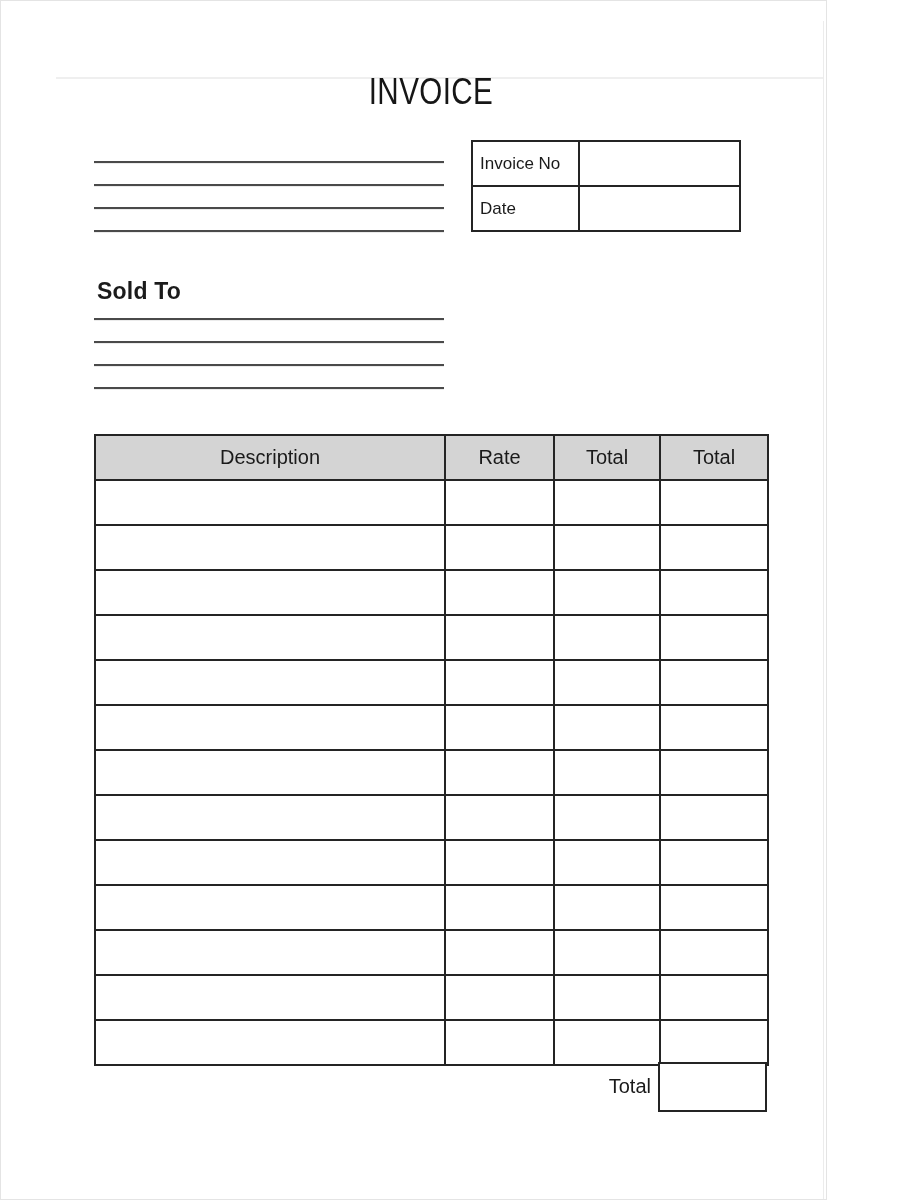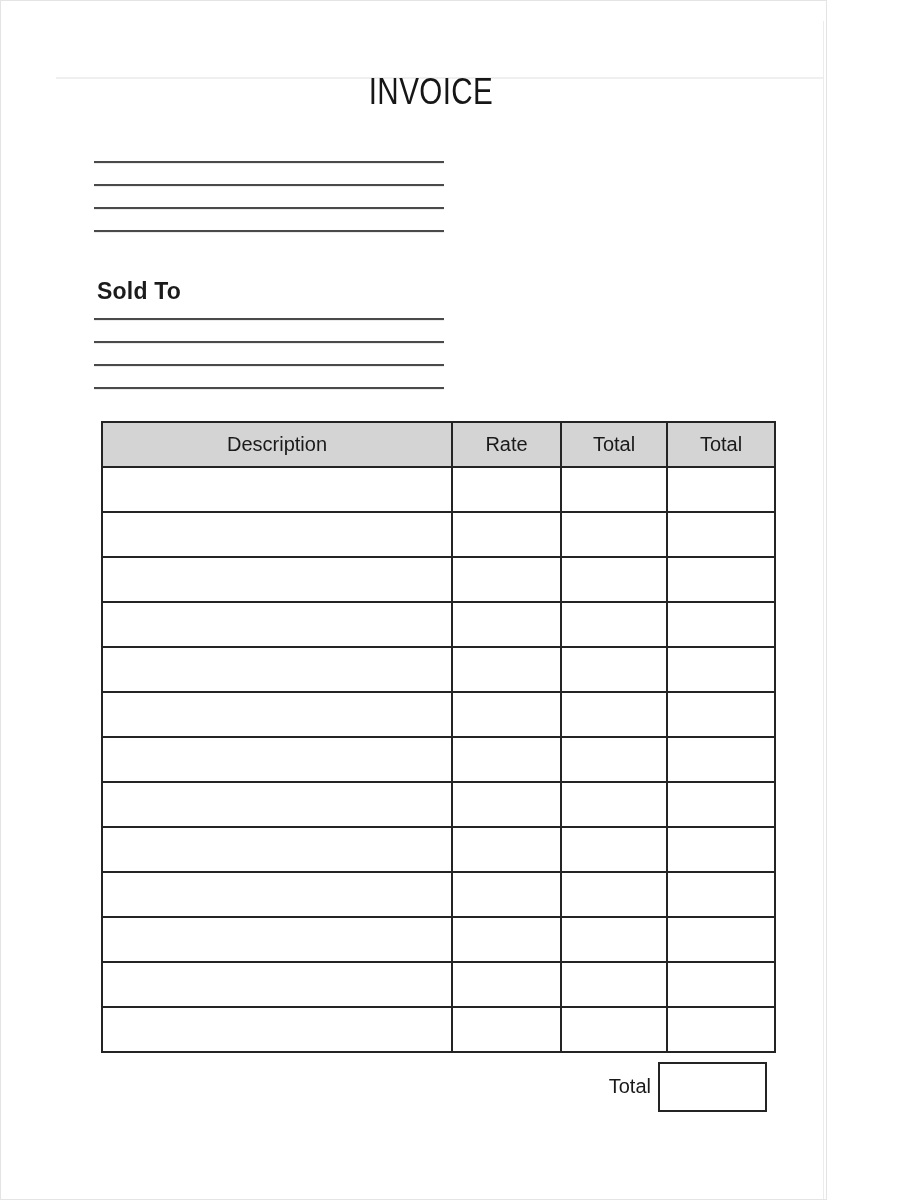--- a/index.html
+++ b/index.html
@@ -55,22 +55,22 @@
   }
   .meta-table td.meta-label{width:107px;padding-left:7px;}
   .meta-table td.meta-value{width:161px;}
   
   .soldto-label{
     position:absolute;left:96px;top:277px;
     font-size:23px;font-weight:bold;letter-spacing:0.2px;
   }
   
   .items-table{
-    position:absolute;left:93px;top:420px;width:673px;
-    border-collapse:collapse;table-layout:fixed;margin-left:7px;
+    position:absolute;left:93px;top:433px;width:673px;
+    border-collapse:collapse;table-layout:fixed;
   }
   .items-table th,.items-table td{
     border:2px solid var(--border-color);
     height:45px;vertical-align:middle;
   }
   .items-table th{
     background:var(--header-bg);
     font-size:20px;font-weight:normal;text-align:center;
     color:#1a1a1a;
   }
@@ -98,20 +98,32 @@
 
   <div class="title">INVOICE</div>
 
   <div class="lines-block lines-top">
       <div class="blank-line"></div>
       <div class="blank-line"></div>
       <div class="blank-line"></div>
       <div class="blank-line"></div>
     </div>
 
+  <table class="meta-table">
+    <tbody>
+      <tr>
+        <td class="meta-label">Invoice No</td>
+        <td class="meta-value"></td>
+      </tr>
+      <tr>
+        <td class="meta-label">Date</td>
+        <td class="meta-value"></td>
+      </tr>
+    </tbody>
+  </table>
 
   <div class="soldto-label">Sold To</div>
   <div class="lines-block lines-soldto">
       <div class="blank-line"></div>
       <div class="blank-line"></div>
       <div class="blank-line"></div>
       <div class="blank-line"></div>
     </div>
 
   <table class="items-table">

